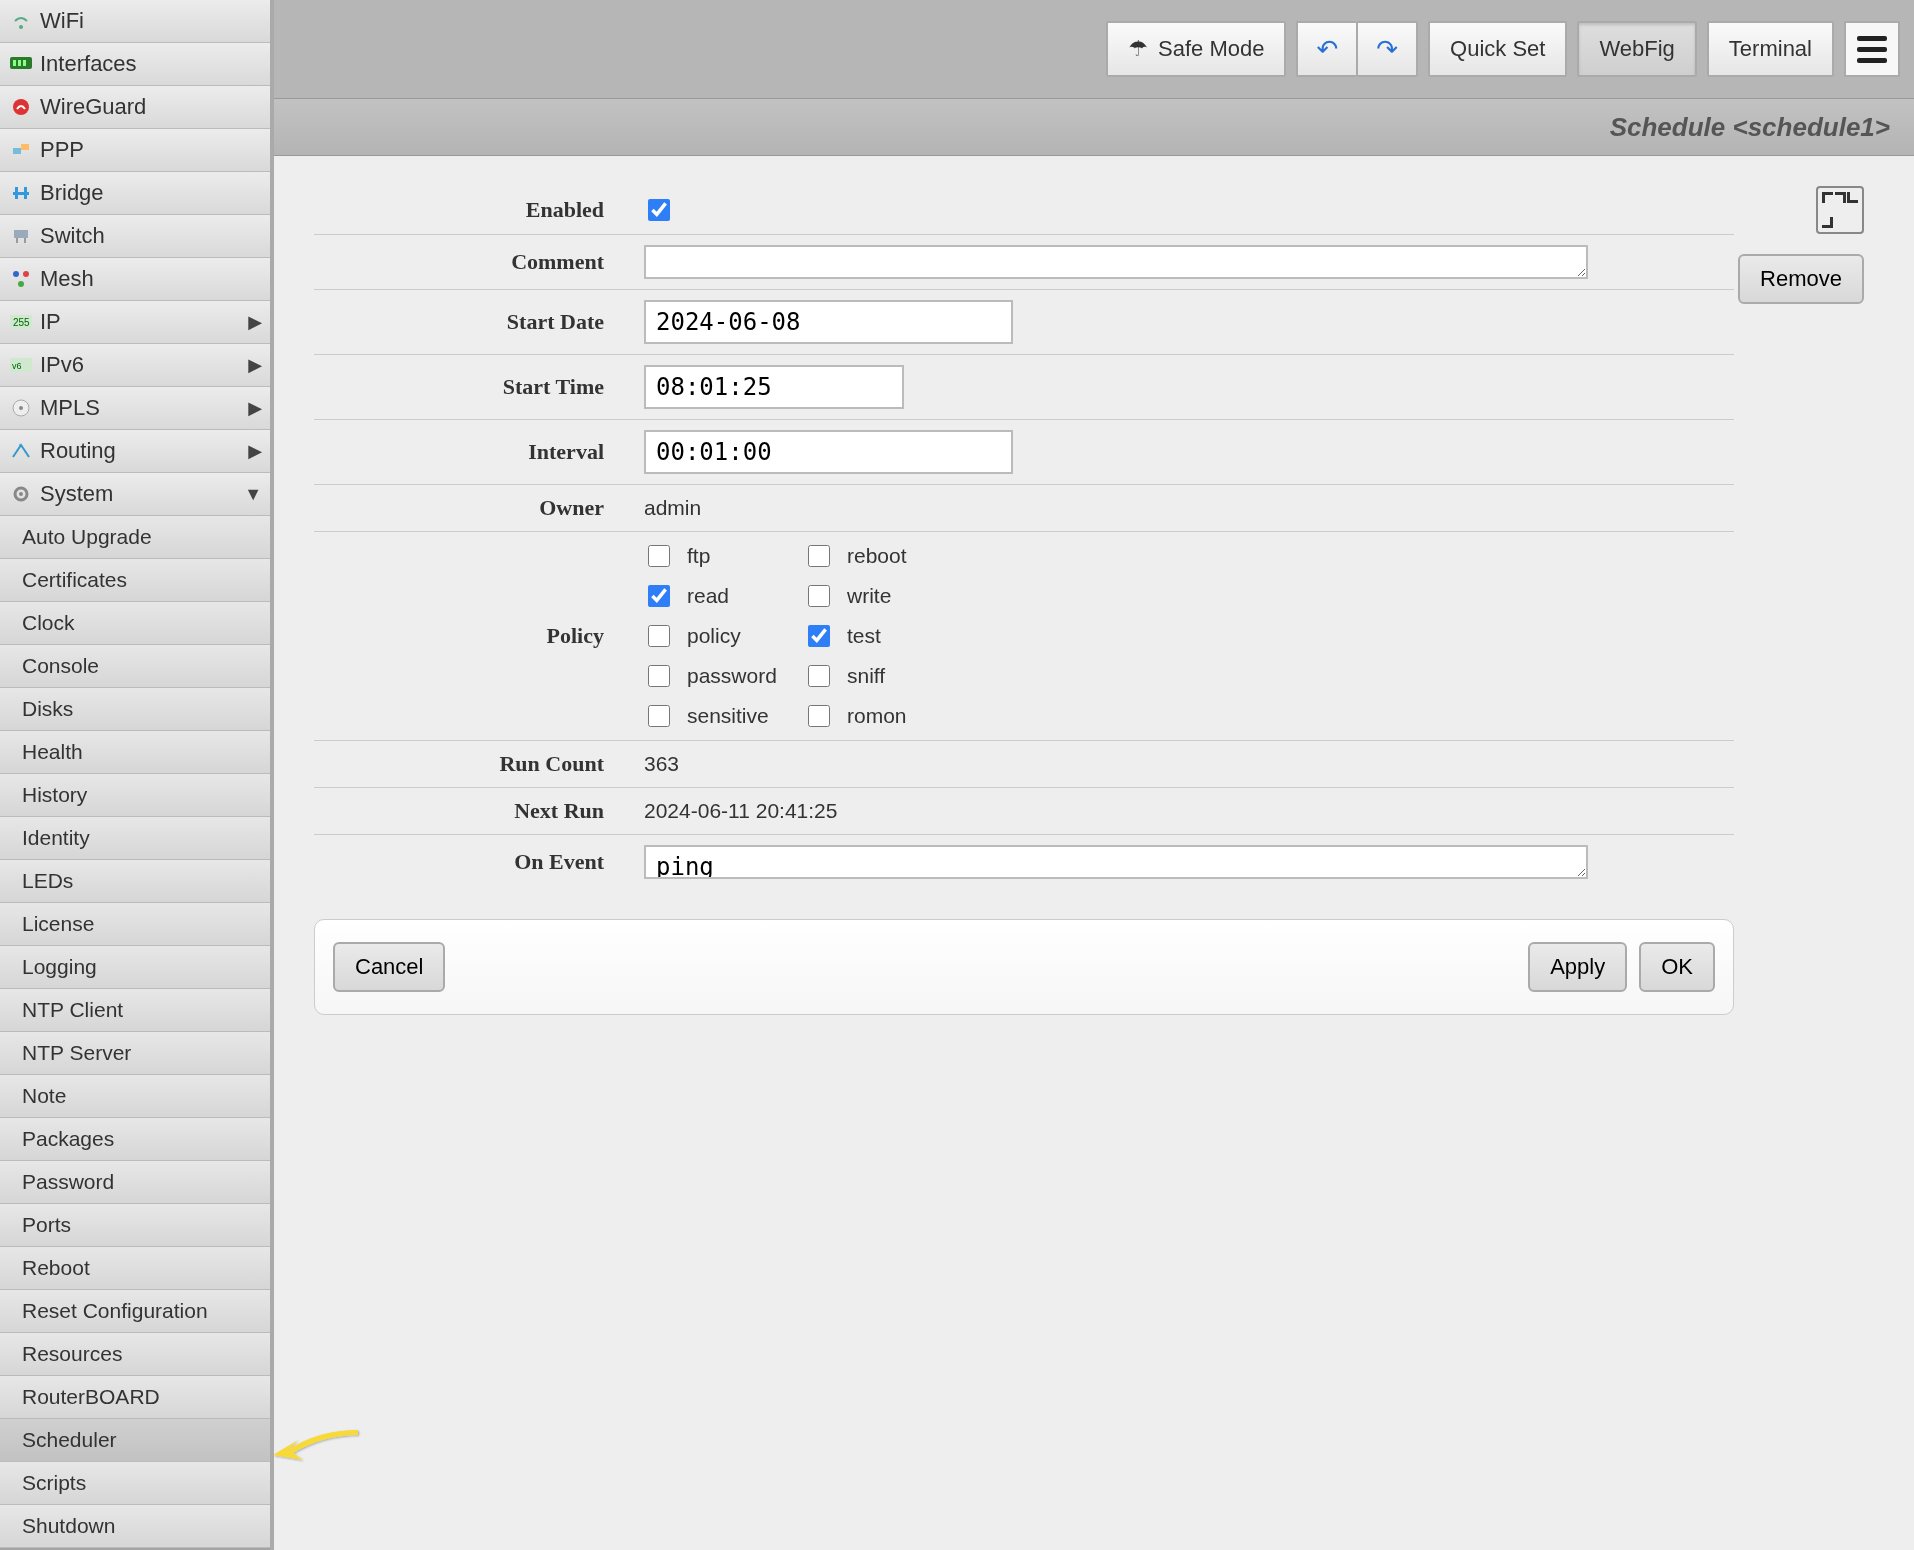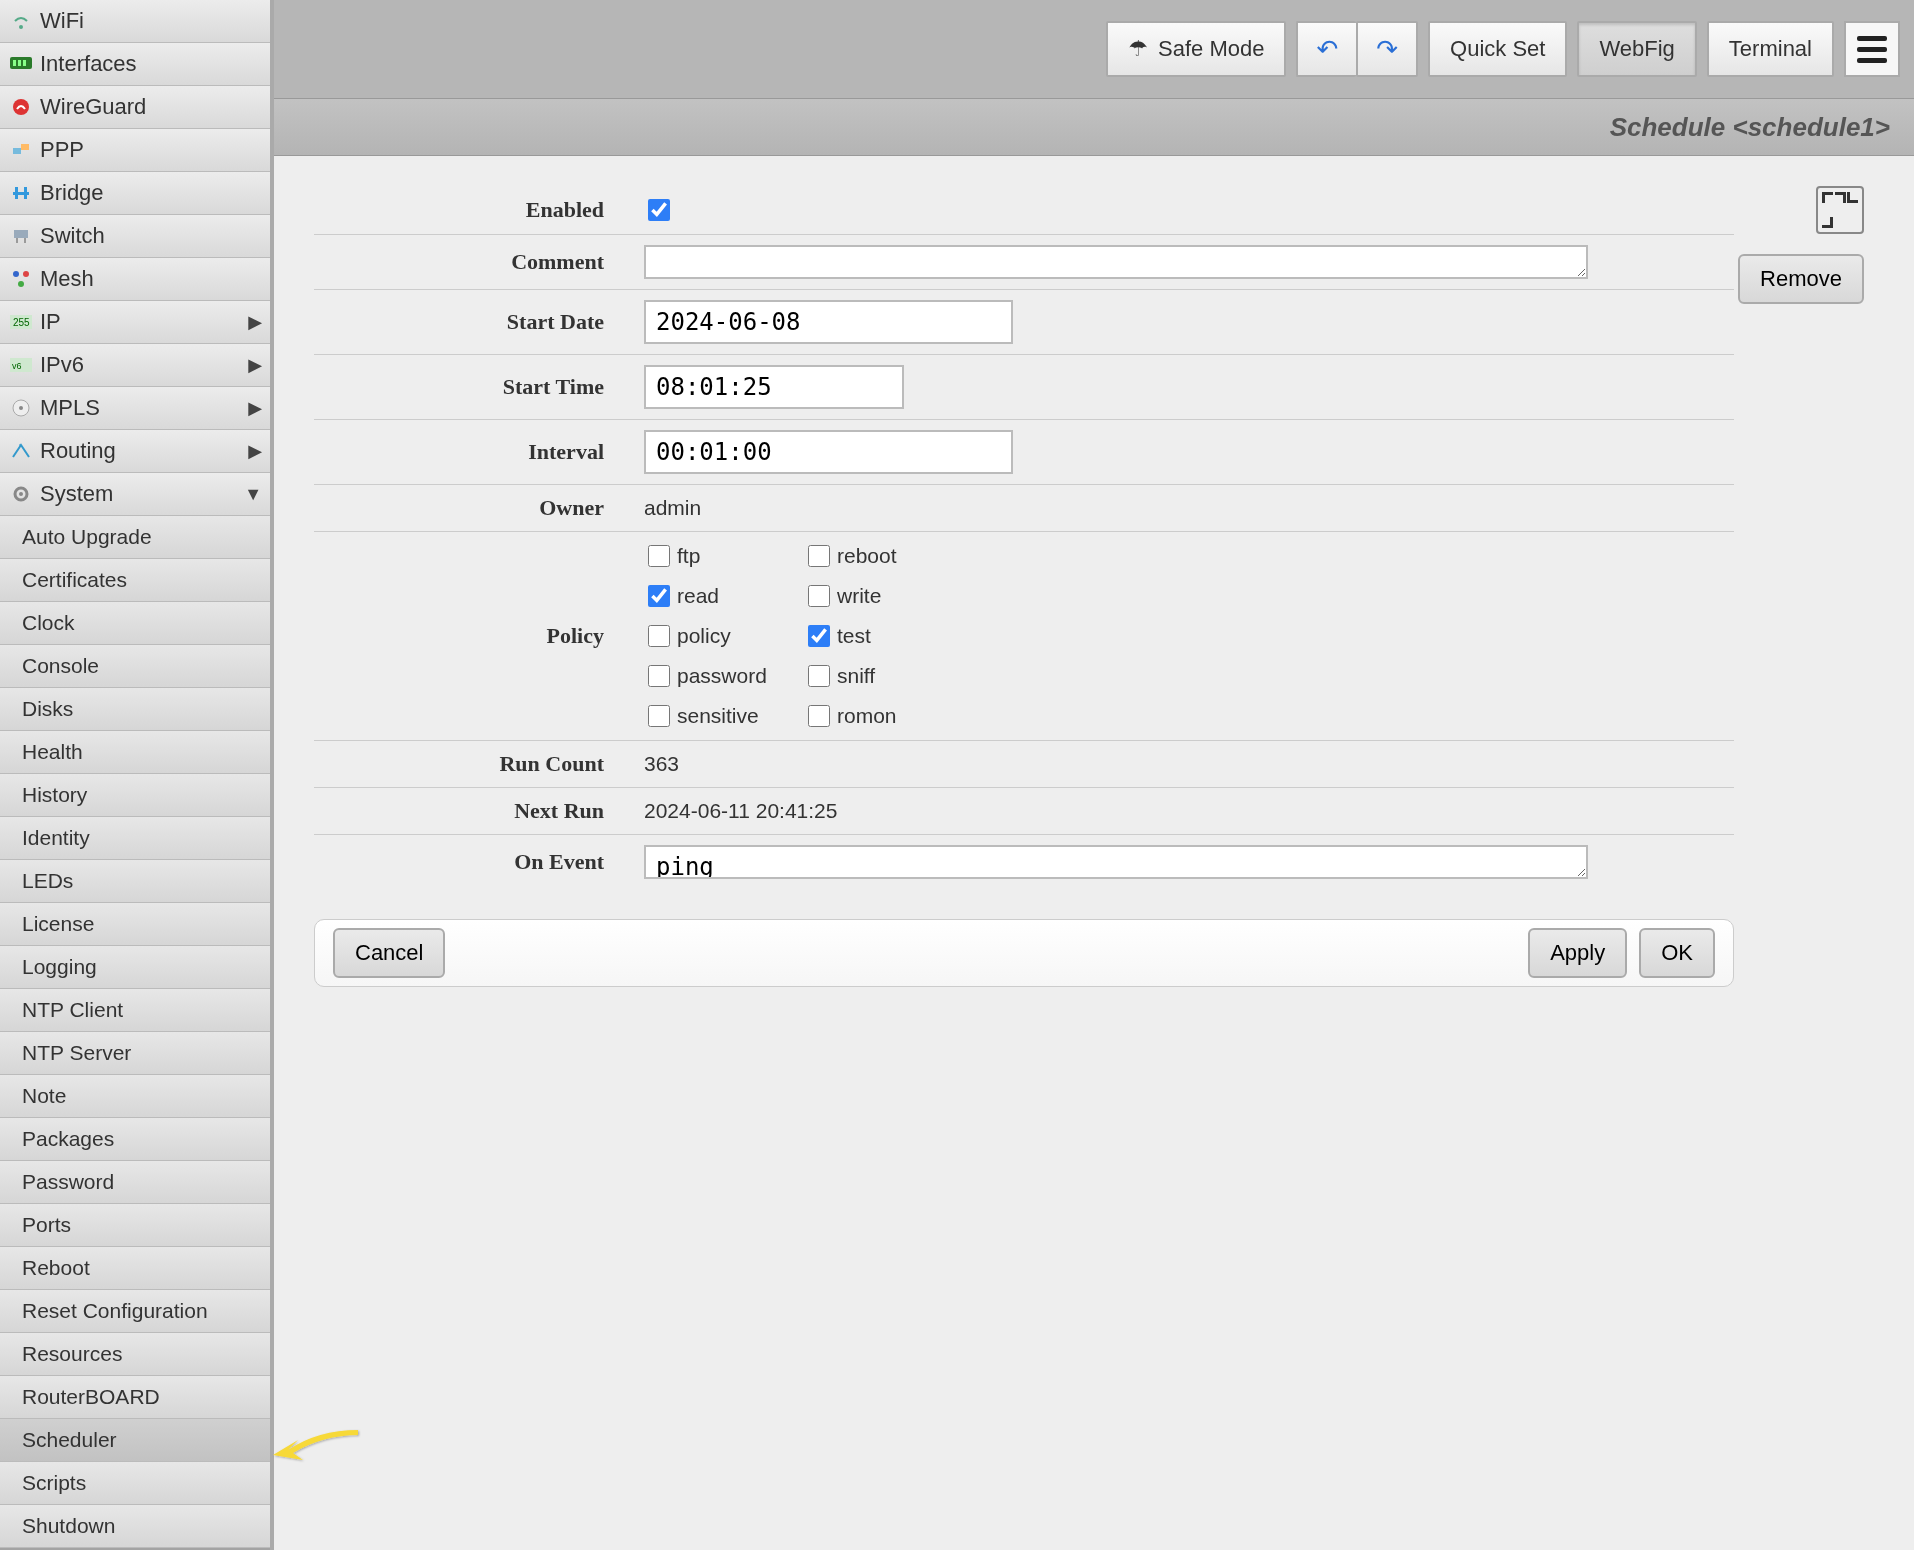--- a/index.html
+++ b/index.html
@@ -167,21 +167,21 @@
 .chk {
   width: 22px; height:22px; accent-color:#2d7ef7;
 }
 .policy-grid {
   display: grid;
   grid-template-columns: 160px 160px;
   row-gap: 12px;
   column-gap: 0;
   font-size: 21px;
 }
-.policy-cell { display:flex; align-items:center; gap:4px;}
+.policy-cell { display:flex; align-items:center; gap:14px;}
 .right-actions {
   position: absolute;
   top: 30px;
   right: 50px;
   display: flex;
   flex-direction: column;
   align-items: flex-end;
   gap: 20px;
 }
 .sq-icon { width:36px; height:36px; border:2px solid #888; border-radius:4px; display:flex; flex-wrap:wrap; justify-content:space-between; align-content:space-between; padding:4px; cursor:pointer;}
@@ -195,21 +195,21 @@
   border-radius:6px;
   padding:10px 20px;
   font-size:22px;
   cursor:pointer;
 }
 .footer-bar {
   margin-top: 30px;
   background: linear-gradient(#fff,#f6f6f6);
   border:1px solid #ccc;
   border-radius:10px;
-  padding: 8px 18px;
+  padding: 22px 18px;
   display:flex;
   align-items:flex-start;
   max-width: 1400px;
 }
 .footer-bar .round-btn { font-size:22px; }
 .footer-bar .spacer { flex:1; }
 .arrow-annot {
   position: absolute;
   left: 268px;
   top: 1420px;

